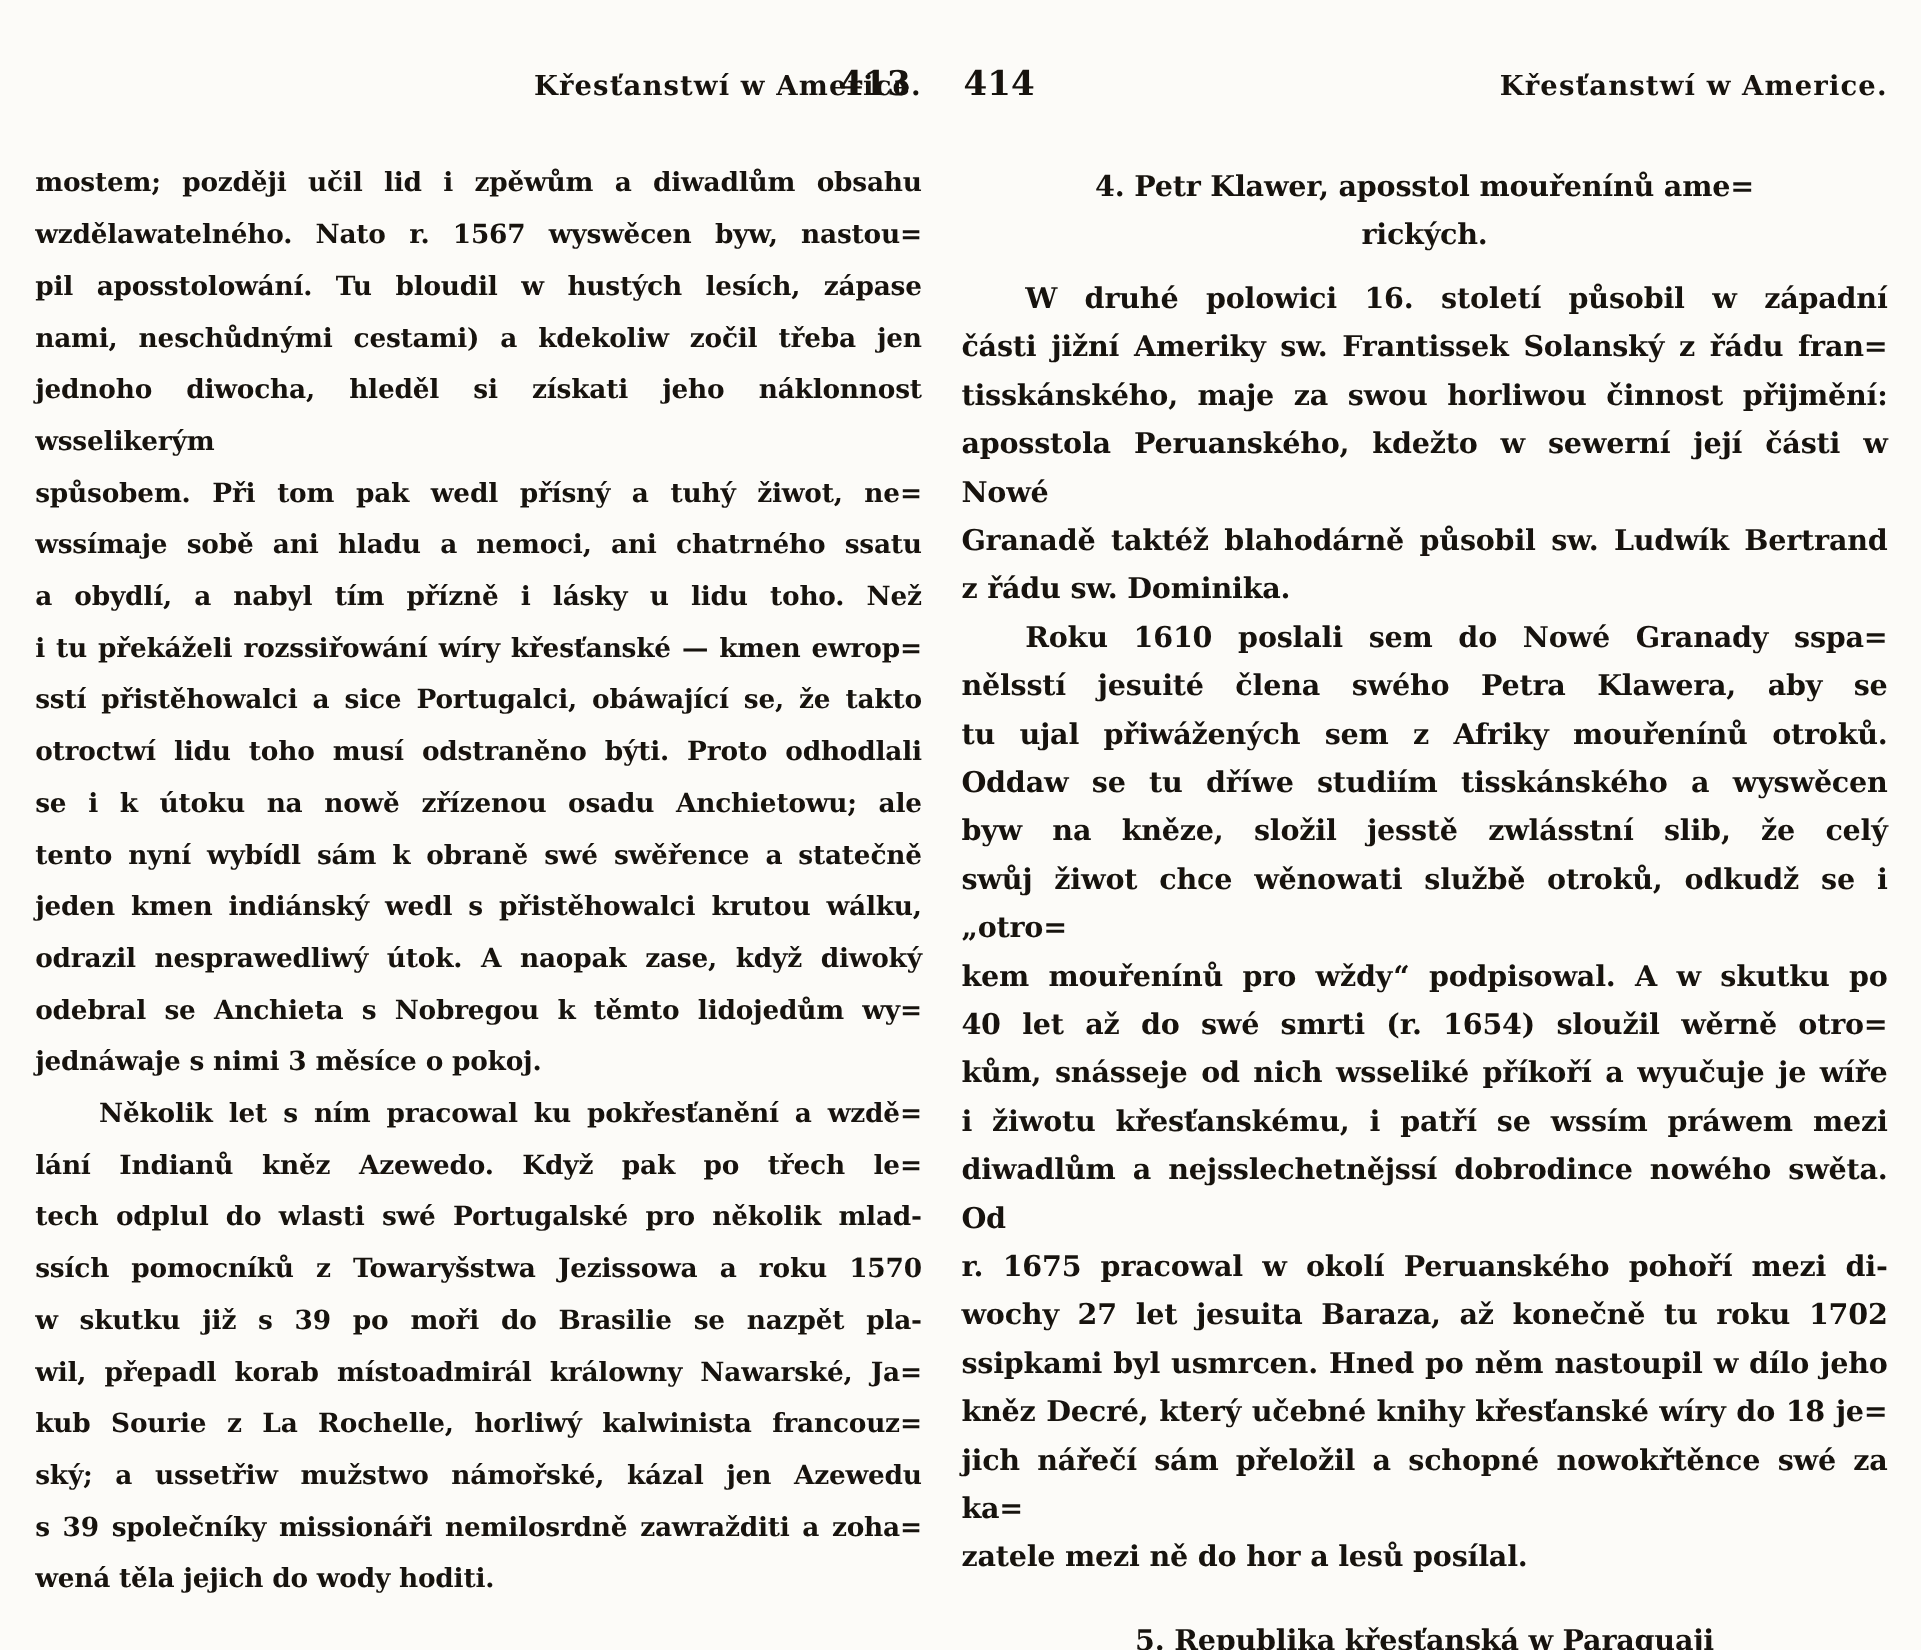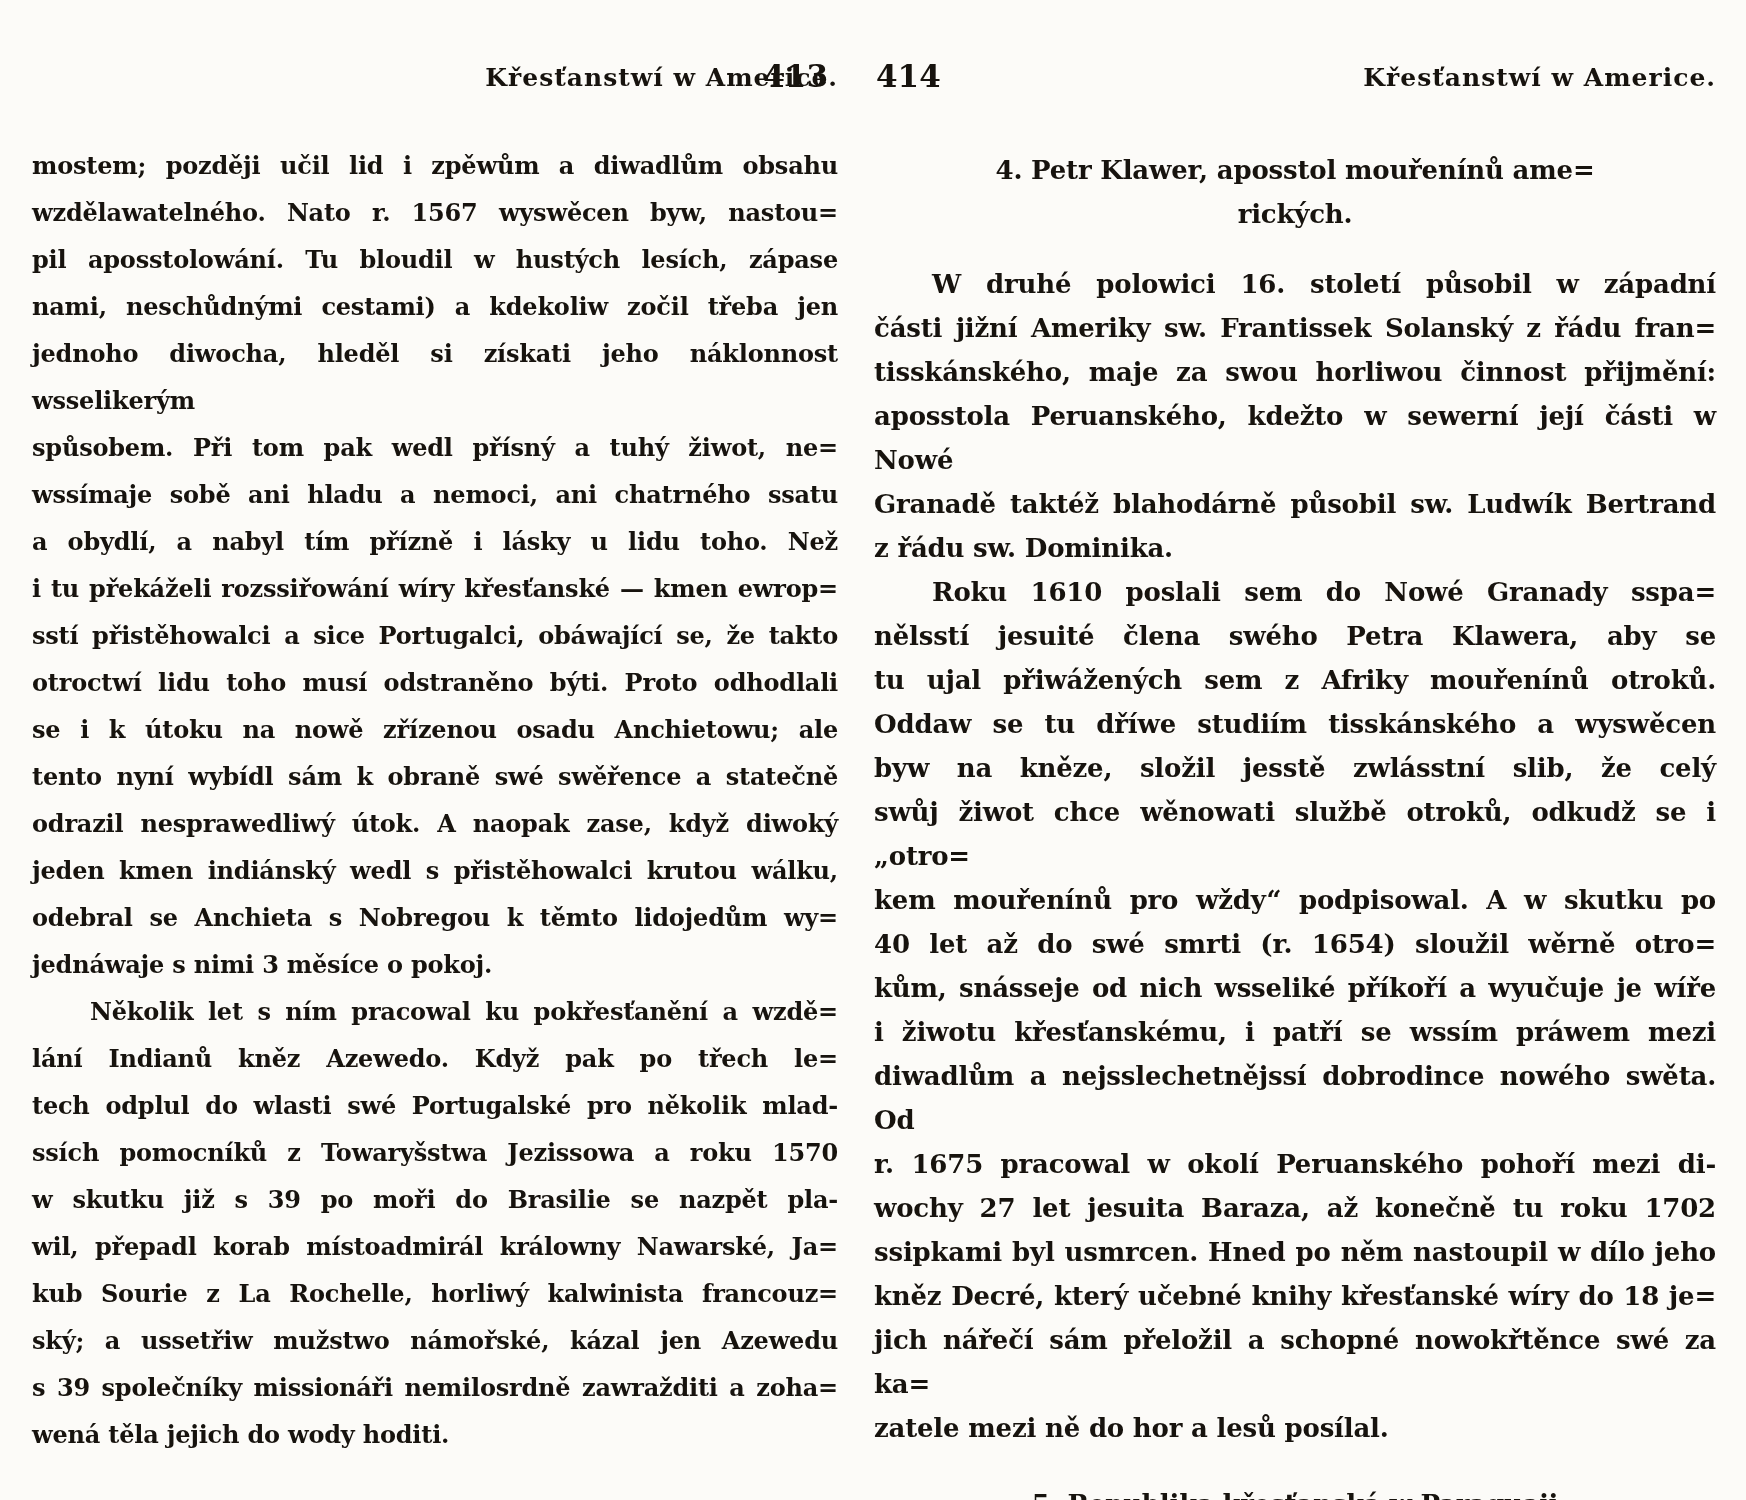--- a/index.html
+++ b/index.html
@@ -48,21 +48,21 @@
   .line {
     text-align: justify;
     text-align-last: justify;
   }
   #page-left  .line { font-size: 24px; line-height: 47px; letter-spacing: -0.2px; }
   #page-right .line { font-size: 26px; line-height: 44px; letter-spacing: -0.2px; }
 
   .line.indent  { text-indent: 58px; }
   .line.endline { text-align-last: left; }
 
-  .block.heading { margin-top: 40px; margin-bottom: 26px; }
+  .block.heading { margin-top: 40px; margin-bottom: 14px; }
   .block.heading .line {
     text-align: center;
     text-align-last: center;
     letter-spacing: 4px;
     line-height: 50px;
     font-size: 26px;
   }
   #page-right .block.heading:first-child { margin-top: 44px; }
   #page-right .block.heading.later { margin-top: 30px; margin-bottom: 12px; }
   #page-right .block.heading.later .line { line-height: 48px; }
@@ -83,22 +83,22 @@
         <div class="line">nami, neschůdnými cestami) a kdekoliw zočil třeba jen</div>
         <div class="line">jednoho diwocha, hleděl si získati jeho náklonnost wsselikerým</div>
         <div class="line">spůsobem. Při tom pak wedl přísný a tuhý žiwot, ne=</div>
         <div class="line">wssímaje sobě ani hladu a nemoci, ani chatrného ssatu</div>
         <div class="line">a obydlí, a nabyl tím přízně i lásky u lidu toho.  Než</div>
         <div class="line">i tu překáželi rozssiřowání wíry křesťanské — kmen ewrop=</div>
         <div class="line">sstí přistěhowalci a sice Portugalci, obáwající se, že takto</div>
         <div class="line">otroctwí lidu toho musí odstraněno býti. Proto odhodlali</div>
         <div class="line">se i k útoku na nowě zřízenou osadu Anchietowu; ale</div>
         <div class="line">tento nyní wybídl sám k obraně swé swěřence a statečně</div>
+        <div class="line">jeden kmen indiánský wedl s přistěhowalci krutou wálku,</div>
         <div class="line">odrazil nesprawedliwý útok. A naopak zase, když diwoký</div>
-        <div class="line">jeden kmen indiánský wedl s přistěhowalci krutou wálku,</div>
         <div class="line">odebral se Anchieta s Nobregou k těmto lidojedům wy=</div>
         <div class="line endline">jednáwaje s nimi 3 měsíce o pokoj.</div>
       </div>
       <div class="block para">
         <div class="line indent">Několik let s ním pracowal ku pokřesťanění a wzdě=</div>
         <div class="line">lání Indianů kněz Azewedo.  Když pak po třech le=</div>
         <div class="line">tech odplul do wlasti swé Portugalské pro několik mlad-</div>
         <div class="line">ssích pomocníků z Towaryšstwa Jezissowa a roku 1570</div>
         <div class="line">w skutku již s 39 po moři do Brasilie se nazpět pla-</div>
         <div class="line">wil, přepadl korab místoadmirál králowny Nawarské, Ja=</div>

